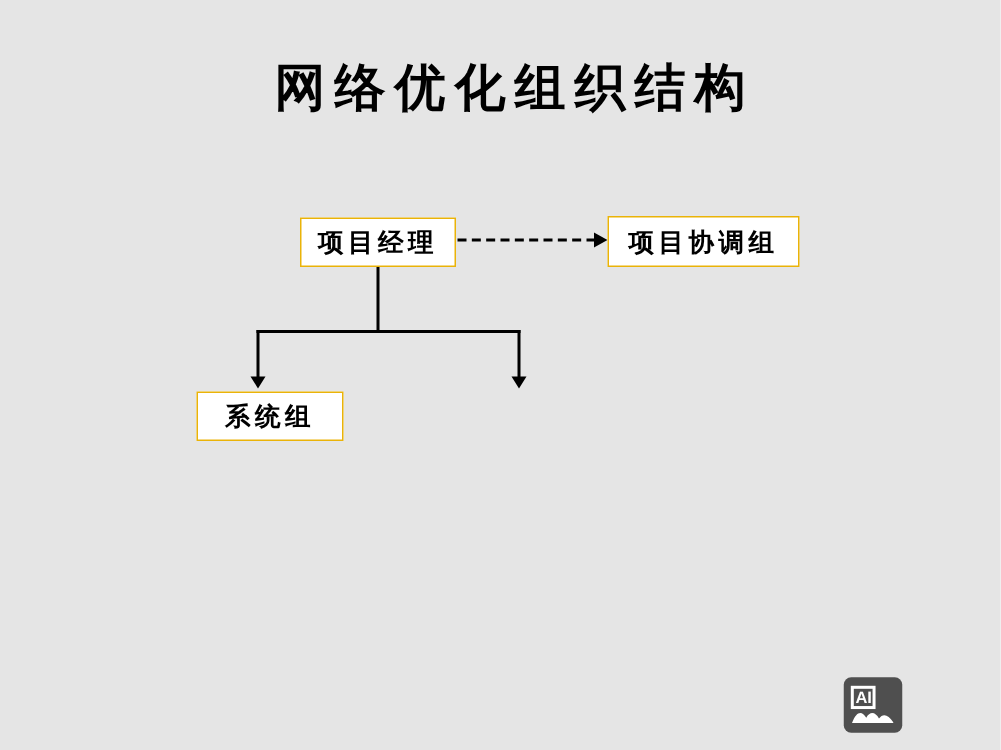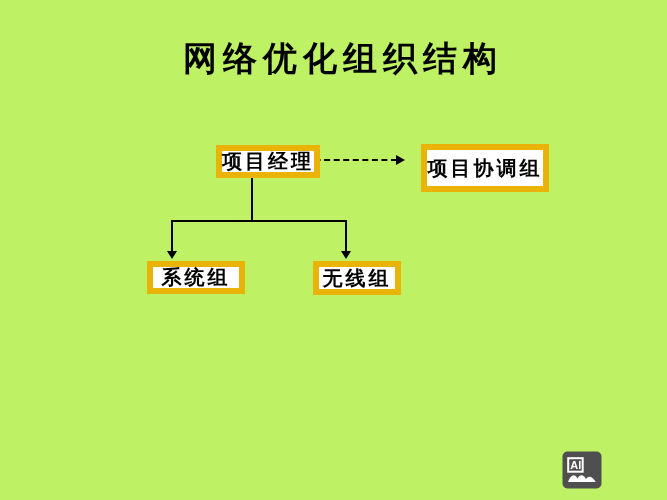--- a/index.html
+++ b/index.html
@@ -2,41 +2,40 @@
 <html><head>
 <meta charset="utf-8">
 <style>
   html, body { margin: 0; padding: 0; background: #ffffff; }
   body {
     font-family: "Liberation Sans", "DejaVu Sans", sans-serif;
     width: 667px; height: 500px; overflow: hidden; position: relative;
   }
   .stage {
     position: absolute; left: 0; top: 0; width: 667px; height: 500px;
-    background: #bef264;
+    background: #e5e5e5;
   }
   .diagram-title {
     position: absolute; left: 343px; top: 36px;
     transform: translateX(-50%);
     white-space: nowrap;
     font-size: 34px; font-weight: bold; color: #000000;
     letter-spacing: 6px;
   }
   .node {
     position: absolute;
-    border: 6px solid #eab308;
+    border: 1px solid #eab308;
     background: #ffffff;
     display: flex; align-items: center; justify-content: center;
-    font-size: 20px; font-weight: bold; color: #000000;
+    font-size: 17px; font-weight: bold; color: #000000;
     letter-spacing: 3px; white-space: nowrap;
     box-sizing: border-box;
-    margin-left: 16px;
   }
   .node-pm        { left: 200px; top: 145px; width: 104px; height: 33px; }
-  .node-coord     { left: 405px; top: 144px; width: 128px; height: 48px; }
+  .node-coord     { left: 405px; top: 144px; width: 128px; height: 34px; }
   .node-sys       { left: 131px; top: 261px; width: 98px;  height: 33px; }
   .node-wireless  { left: 297px; top: 261px; width: 88px;  height: 34px; }
 
   .line { position: absolute; background: #000000; }
   .stem-down       { left: 251px; top: 178px; width: 2px;  height: 44px; }
   .branch-h        { left: 171px; top: 220px; width: 176px; height: 2px; }
   .drop-left       { left: 171px; top: 220px; width: 2px;  height: 33px; }
   .drop-right      { left: 345px; top: 220px; width: 2px;  height: 33px; }
 
   .arrow-down {
@@ -84,21 +83,20 @@
   <div class="line drop-right"></div>
   <div class="arrow-down arrow-down-left"></div>
   <div class="arrow-down arrow-down-right"></div>
 
   <div class="node node-pm">项目经理</div>
 
   <div class="node node-coord">项目协调组</div>
 
   <div class="node node-sys">系统组</div>
 
-  <div class="node node-wireless">无线组</div>
 
   <div class="watermark">
     <span style="display:inline-block; line-height:0;">
       <svg width="40" height="38" viewBox="0 0 40 38" xmlns="http://www.w3.org/2000/svg">
         <rect x="0.5" y="0.5" width="39" height="37" rx="5" fill="#4f4f4f"></rect>
         <rect x="6.2" y="7.2" width="14.5" height="13.5" fill="none" stroke="#ffffff" stroke-width="2"></rect>
         <text x="8.3" y="17.8" fill="#ffffff" font-size="11" font-weight="bold" font-family="Liberation Sans, DejaVu Sans, sans-serif" aria-label="AI">AI</text>
         <path d="M6 31 C9 23 12.5 22.5 15.5 27.5 C18 23 21.5 23.5 24 28 C26.5 24.5 30 25 33.5 30.5 L33.5 31 Z" fill="#ffffff"></path>
       </svg>
     </span>

